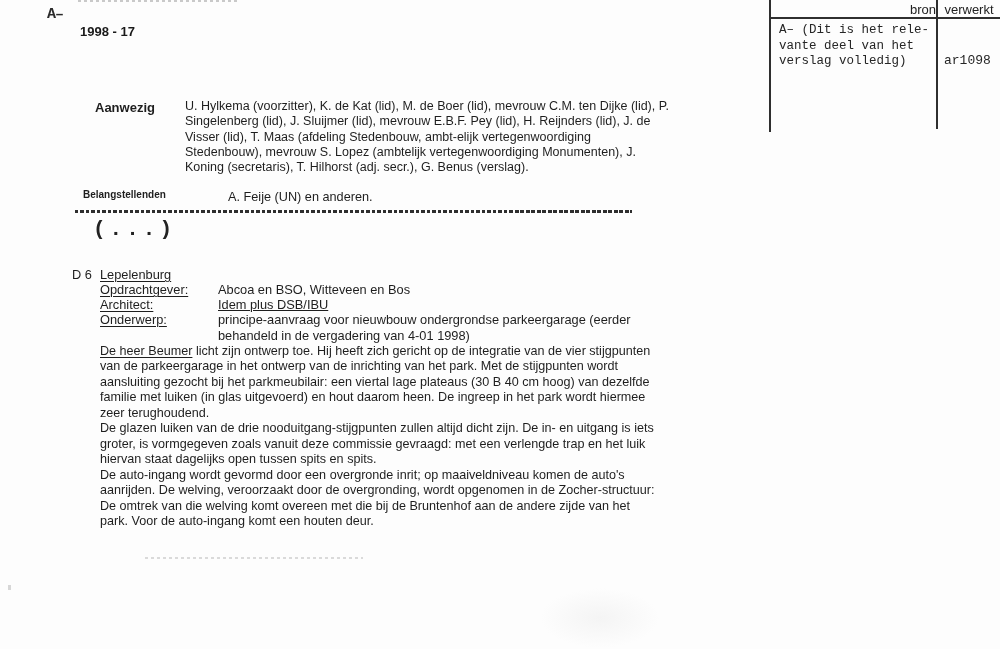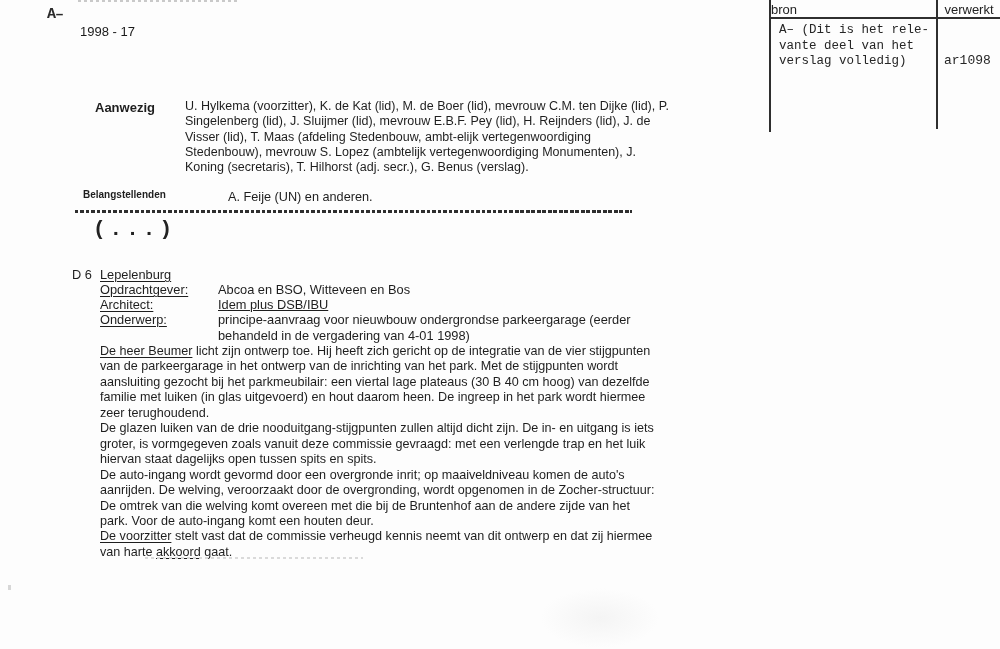--- a/index.html
+++ b/index.html
@@ -11,21 +11,21 @@
   .abs { position:absolute; }
   .mono { font-family:"Liberation Mono","DejaVu Sans Mono",monospace; }
   .ul { text-decoration:underline; text-underline-offset:2px; text-decoration-thickness:1.3px; }
 
   
   .marker { left:47px; top:6px; font-size:15px; font-weight:bold; letter-spacing:-1px; color:#2a2a2a; }
   .title {
     left:80px; top:4px; font-size:14px; font-weight:bold; letter-spacing:.4px;
     font-variant:small-caps; border-bottom:2px solid #222; padding-bottom:1px; color:#1a1a1a;
   }
-  .doc-number { left:80px; top:24px; font-size:13px; font-weight:normal; color:#1a1a1a; }
+  .doc-number { left:80px; top:24px; font-size:13px; font-weight:bold; color:#1a1a1a; }
 
   
   .intro { left:76px; top:52px; width:600px; font-size:12.8px; line-height:15.8px; }
   .present-label { left:95px; top:100px; font-size:13px; font-weight:bold; }
   .present-text { left:185px; top:99px; width:484px; font-size:12.5px; line-height:15.3px; }
   .interested-label { left:83px; top:189px; font-size:10px; font-weight:bold; }
   .interested-text { left:228px; top:190px; font-size:12.7px; }
 
   
   .dash-sep { left:75px; top:210px; width:557px; height:3px;
@@ -44,21 +44,21 @@
   .f-row1 { top:282px; } .f-row2 { top:297px;text-decoration:underline; } .f-row3 { top:312px; }
   .f-value-wrap { width:448px; line-height:15.5px; }
   .body-block { left:100px; top:344px; width:558px; font-size:12.6px; line-height:15.45px; }
   .body-block p { margin:0; padding:0; }
 
   
   .vline { width:2px; background:#2f2f2f; }
   .vline1 { left:769px; top:0; height:132px; }
   .vline2 { left:936px; top:0; height:129px; }
   .hline { left:769px; top:17px; width:231px; height:2px; background:#2f2f2f; }
-  .col-bron { left:771px; top:2px; width:165px; text-align:left; font-size:13px; color:#222; }
+  .col-bron { left:771px; top:2px; width:165px; text-align:right; font-size:13px; color:#222; }
   .col-verwerkt { left:938px; top:2px; width:62px; text-align:center; font-size:13px; color:#222; }
   .stamp-note { left:779px; top:23px; font-size:12.5px; line-height:15.5px; white-space:pre-line; color:#262626; }
   .stamp-code { left:944px; top:53px; font-size:13px; color:#262626; }
 
   
   .smudge { left:540px; top:588px; width:120px; height:60px;
     background:radial-gradient(ellipse at center,#f4f4f4 0%,rgba(255,255,255,0) 70%); }
   .speck { left:8px; top:585px; width:3px; height:5px; background:#d7d7d7; }
 </style>
 </head>
@@ -99,17 +99,16 @@
   <div class="abs f-value f-row1">Abcoa en BSO, Witteveen en Bos</div>
   <div class="abs f-label f-row2 ul">Architect:</div>
   <div class="abs f-value f-row2">Idem plus DSB/IBU</div>
   <div class="abs f-label f-row3 ul">Onderwerp:</div>
   <div class="abs f-value f-row3 f-value-wrap">principe-aanvraag voor nieuwbouw ondergrondse parkeergarage (eerder behandeld in de vergadering van 4-01 1998)</div>
 
   <div class="abs body-block">
     <p><span class="ul">De heer Beumer</span><span> licht zijn ontwerp toe. Hij heeft zich gericht op de integratie van de vier stijgpunten van de parkeergarage in het ontwerp van de inrichting van het park. Met de stijgpunten wordt aansluiting gezocht bij het parkmeubilair: een viertal lage plateaus (30 B 40 cm hoog) van dezelfde familie met luiken (in glas uitgevoerd) en hout daarom heen. De ingreep in het park wordt hiermee zeer terughoudend.</span></p>
     <p>De glazen luiken van de drie nooduitgang-stijgpunten zullen altijd dicht zijn. De in- en uitgang is iets groter, is vormgegeven zoals vanuit deze commissie gevraagd: met een verlengde trap en het luik hiervan staat dagelijks open tussen spits en spits.</p>
     <p>De auto-ingang wordt gevormd door een overgronde inrit; op maaiveldniveau komen de auto's aanrijden. De welving, veroorzaakt door de overgronding, wordt opgenomen in de Zocher-structuur: De omtrek van die welving komt overeen met die bij de Bruntenhof aan de andere zijde van het park. Voor de auto-ingang komt een houten deur.</p>
-    <p><span class="ul">De voorzitter</span><span> stelt vast dat de commissie verheugd kennis neemt van dit ontwerp en dat zij hiermee van harte </span><span class="ul">akkoord</span><span> gaat.</span></p>
   </div>
 
   <div class="abs dash-faint"></div>
 </div>
 
 </body></html>

